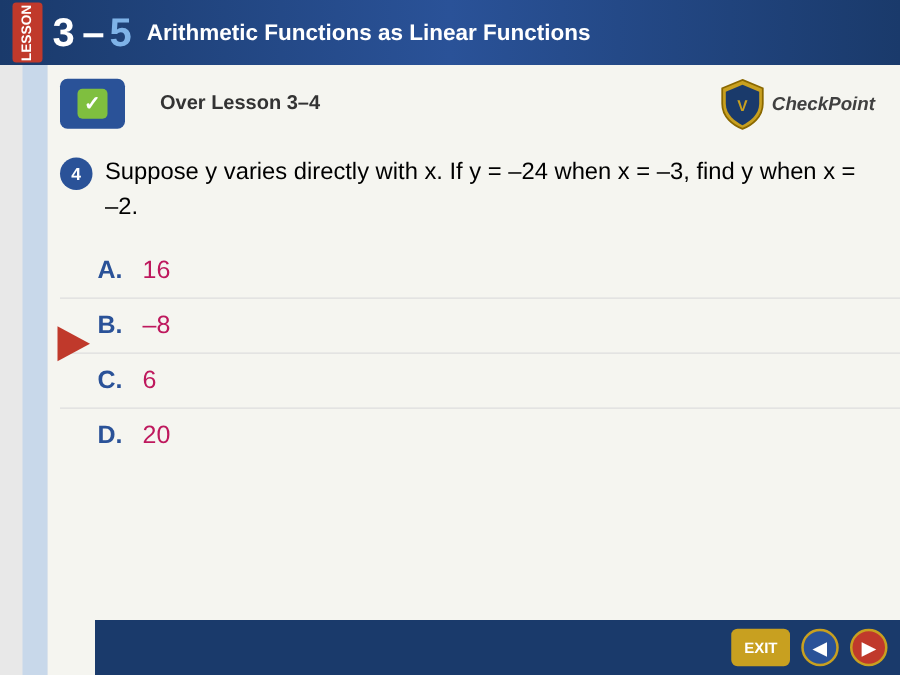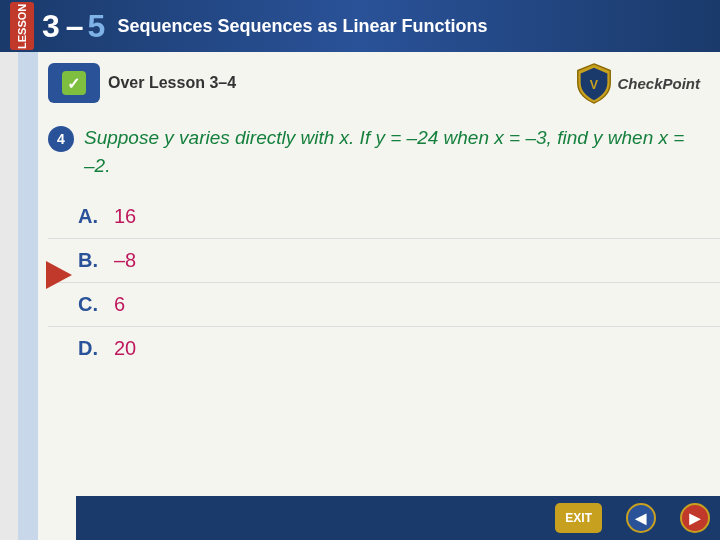--- a/index.html
+++ b/index.html
@@ -124,21 +124,21 @@
       justify-content: center;
       color: white;
       font-size: 16px;
       font-weight: bold;
     }
 
     .over-lesson {
       color: #333;
       font-size: 16px;
       font-weight: bold;
-      margin-left: 8px;
+      margin-left: 28px;
       flex: 1;
     }
 
     
     .checkpoint-logo {
       display: flex;
       align-items: center;
       gap: 4px;
       margin-right: 5px;
     }
@@ -177,23 +177,22 @@
       border-radius: 50%;
       display: flex;
       align-items: center;
       justify-content: center;
       flex-shrink: 0;
       margin-top: 2px;
     }
 
     .question-text {
       font-size: 19px;
-      color: #15803d;
+      color: #000000;
       line-height: 1.45;
-      font-style: italic;
     }
 
     
     .answers {
       padding: 8px 0 0 10px;
     }
 
     .answer-row {
       display: flex;
       align-items: center;
@@ -244,21 +243,21 @@
       position: absolute;
       bottom: 0;
       left: 38px;
       right: 0;
       height: 44px;
       background: #1a3a6b;
       display: flex;
       align-items: center;
       justify-content: flex-end;
       padding-right: 10px;
-      gap: 24px;
+      gap: 9px;
     }
 
     .nav-btn {
       background: #c8a020;
       border: none;
       border-radius: 5px;
       color: white;
       font-size: 12px;
       font-weight: bold;
       padding: 5px 10px;
@@ -292,21 +291,21 @@
 </head>
 <body>
 
 <div class="header-bar">
   <div class="lesson-badge">
     <span>LESSON</span>
   </div>
   <span class="lesson-number">3</span>
   <span class="lesson-dash">–</span>
   <span class="lesson-sub">5</span>
-  <span class="lesson-title">Sequences Sequences as Linear Functions</span>
+  <span class="lesson-title">Arithmetic Functions as Linear Functions</span>
 </div>
 
 <div class="left-deco"></div>
 
 <div class="main-content">
 
   <div class="check-bar">
     <div class="check-badge">
       <div class="check-icon-box">
         <span>✓</span>

